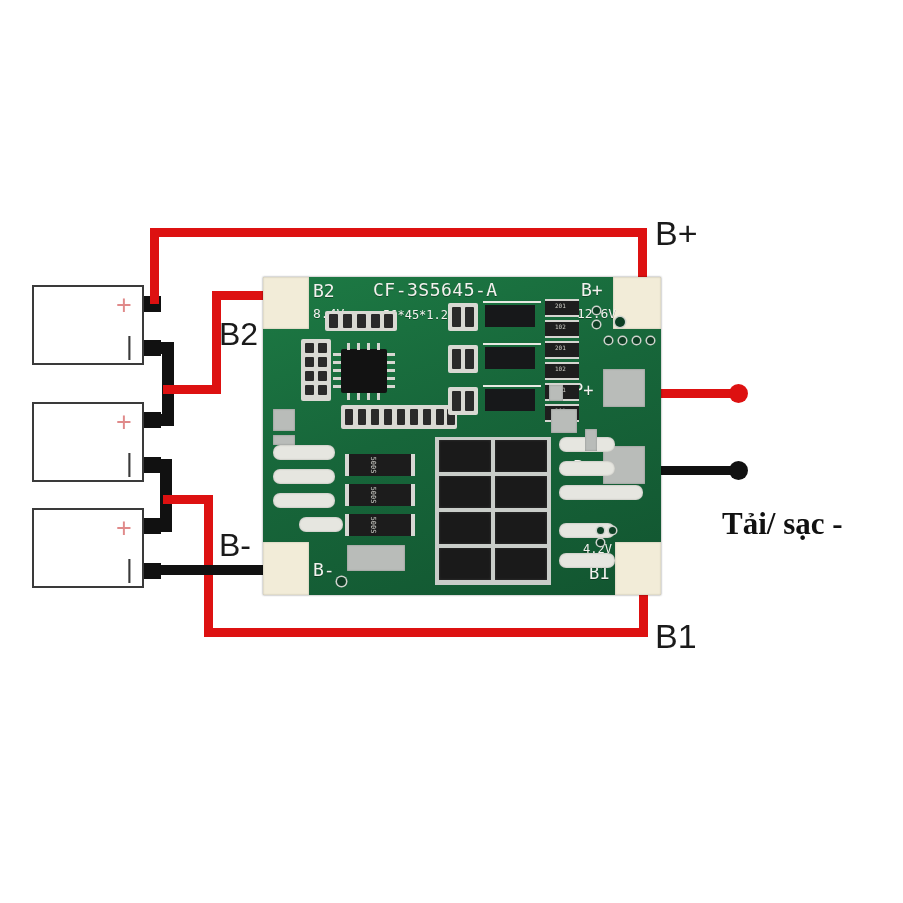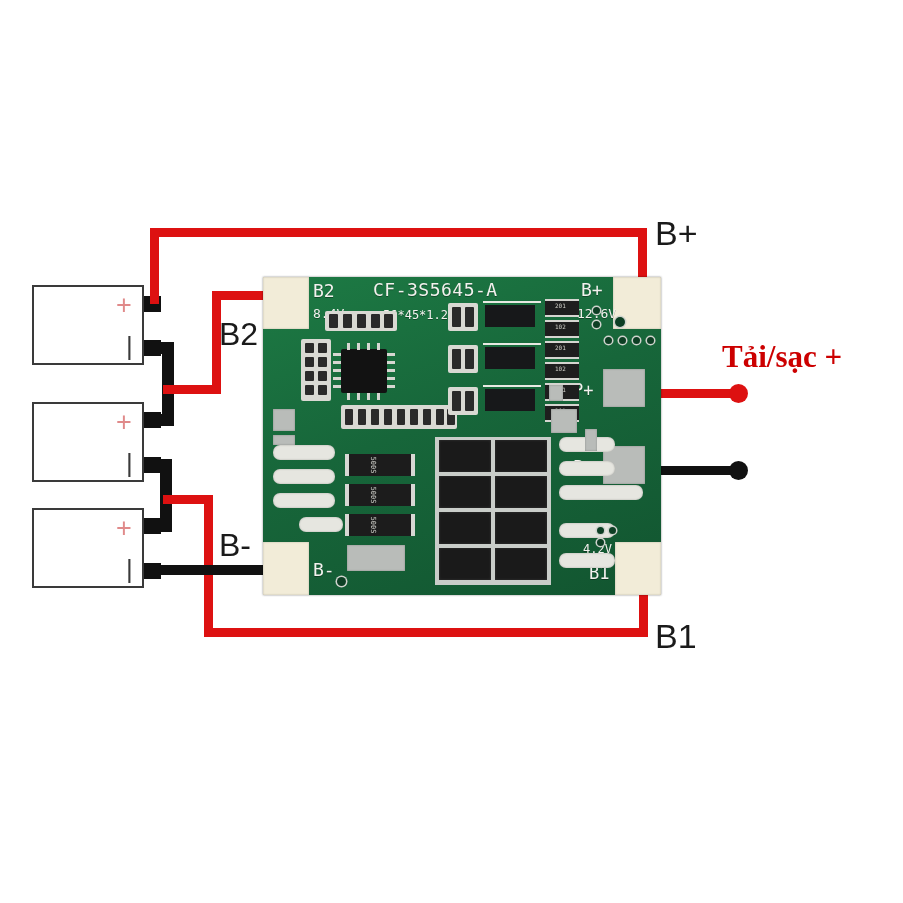--- a/index.html
+++ b/index.html
@@ -255,15 +255,15 @@
     <div class="vhole" style="left:334px;top:250px;width:7px;height:7px;"></div>
     <div class="vhole" style="left:334px;top:262px;width:7px;height:7px;"></div>
     <div class="vhole" style="left:346px;top:250px;width:7px;height:7px;"></div>
     <div class="vhole" style="left:74px;top:300px;width:9px;height:9px;"></div>
   </div>
 
   <div class="lbl lbl-sans" style="left:655px;top:216px;font-size:34px;">B+</div>
   <div class="lbl lbl-sans" style="left:219px;top:318px;font-size:32px;">B2</div>
   <div class="lbl lbl-sans" style="left:219px;top:529px;font-size:32px;">B-</div>
   <div class="lbl lbl-sans" style="left:655px;top:619px;font-size:34px;">B1</div>
-  <div class="lbl lbl-serif-red" style="left:722px;top:341px;font-size:31px;">Tải/sạc +</div>
+  <div class="lbl lbl-serif-blk" style="left:722px;top:508px;font-size:31px;">Tải/ sạc -</div>
 
 </div>
 
 </body></html>

